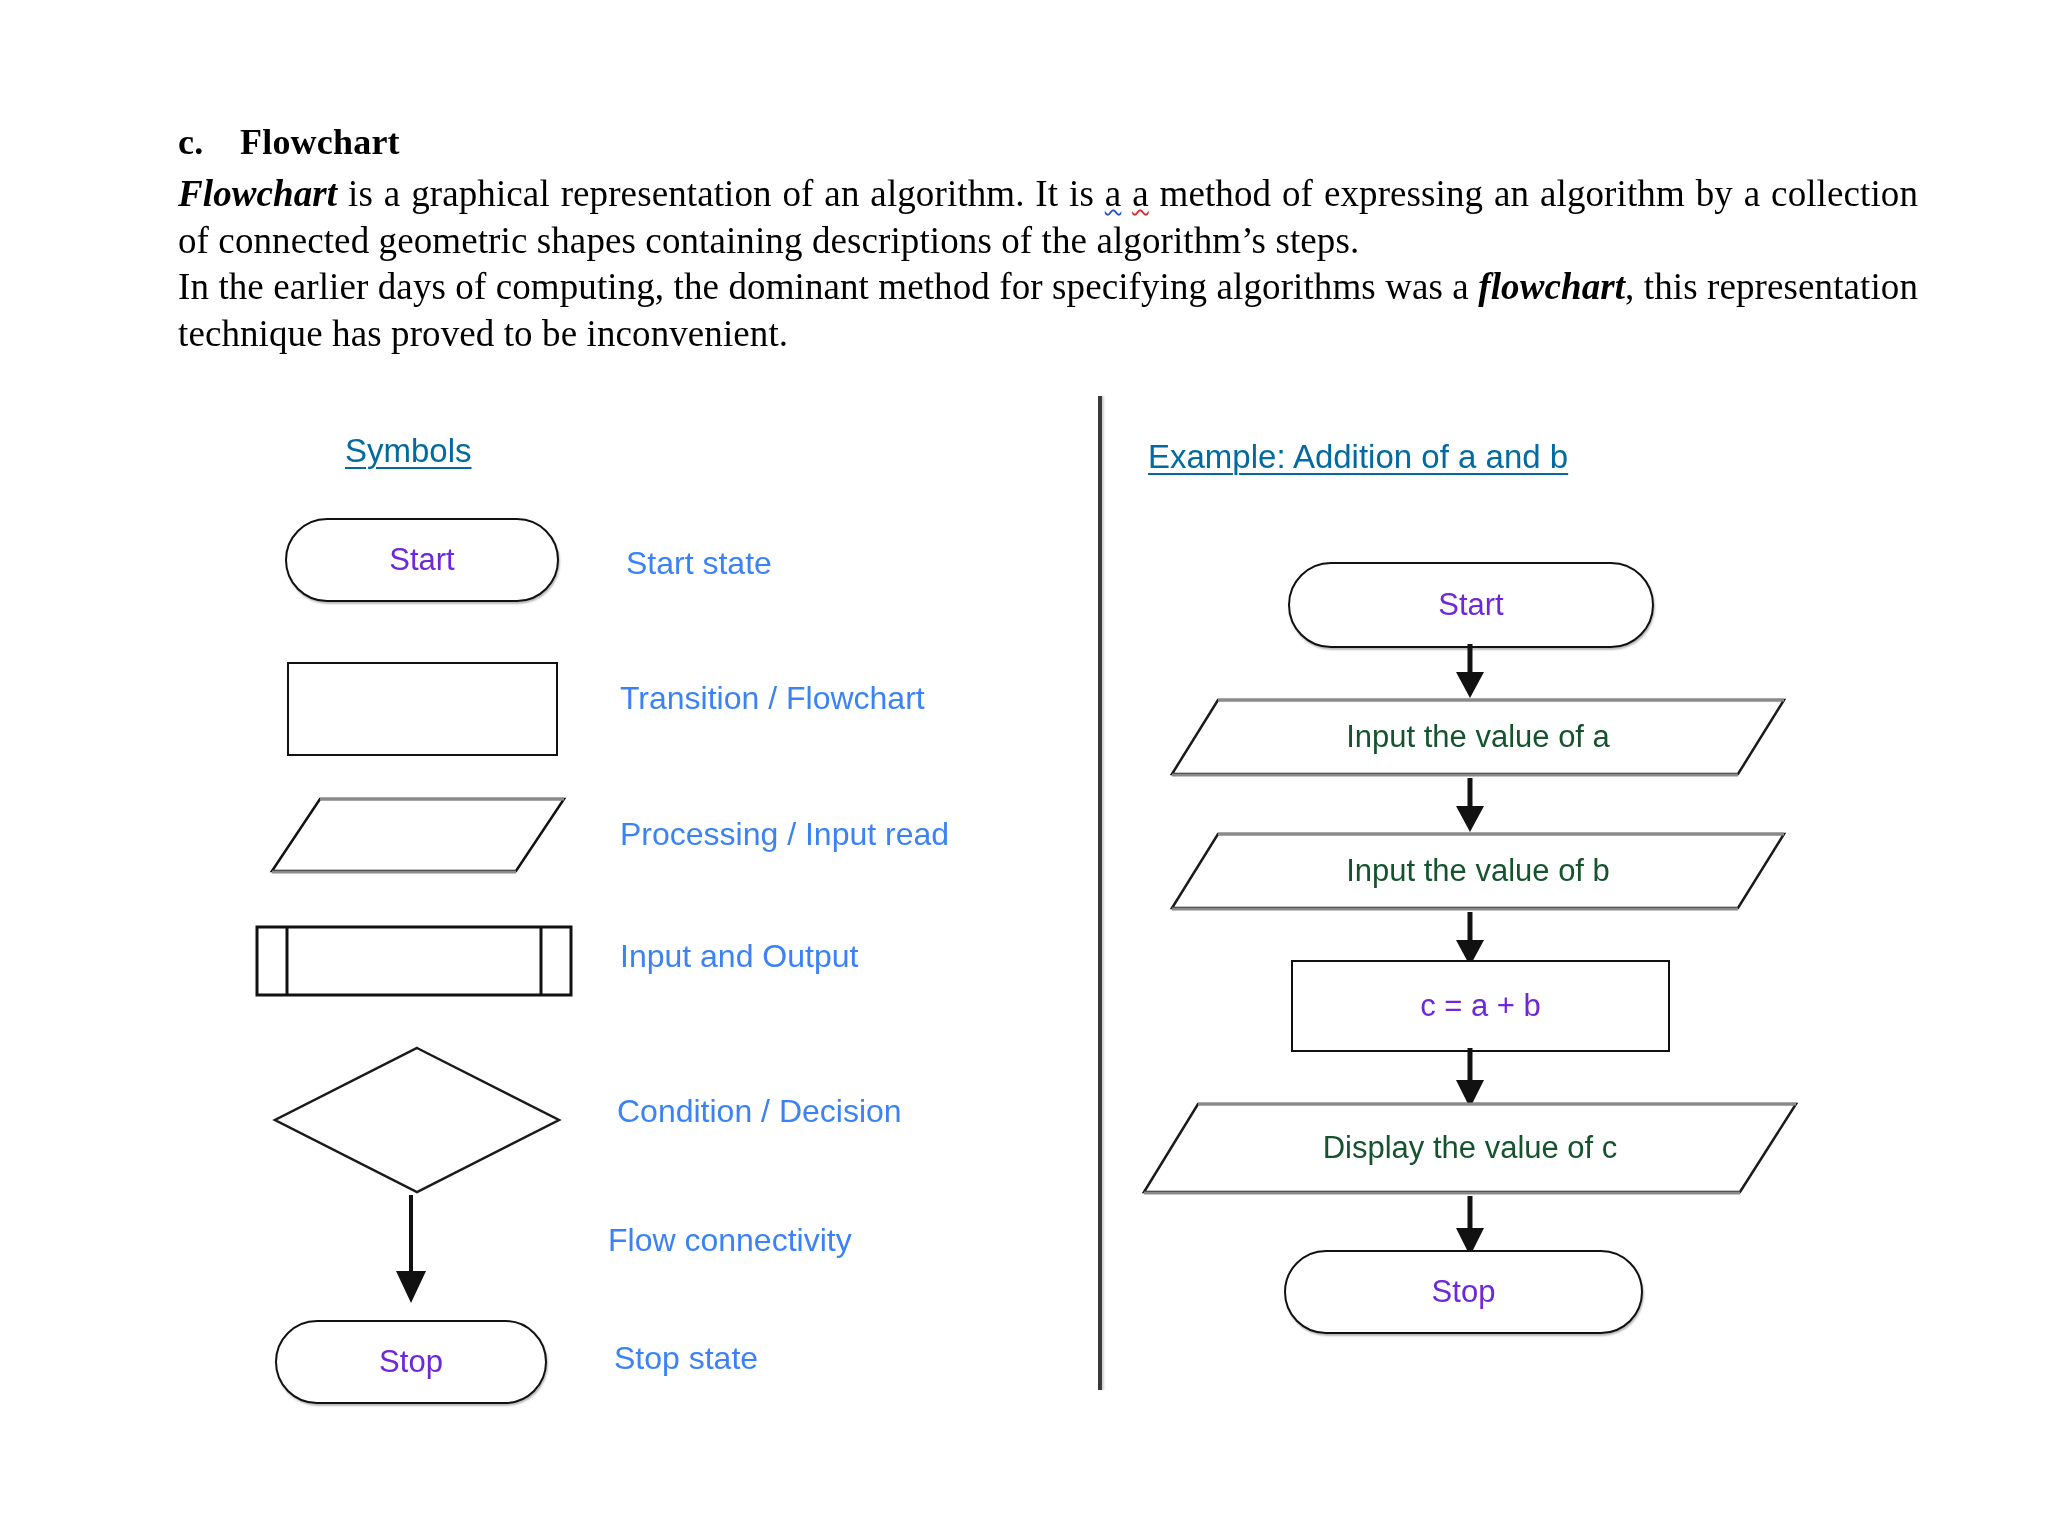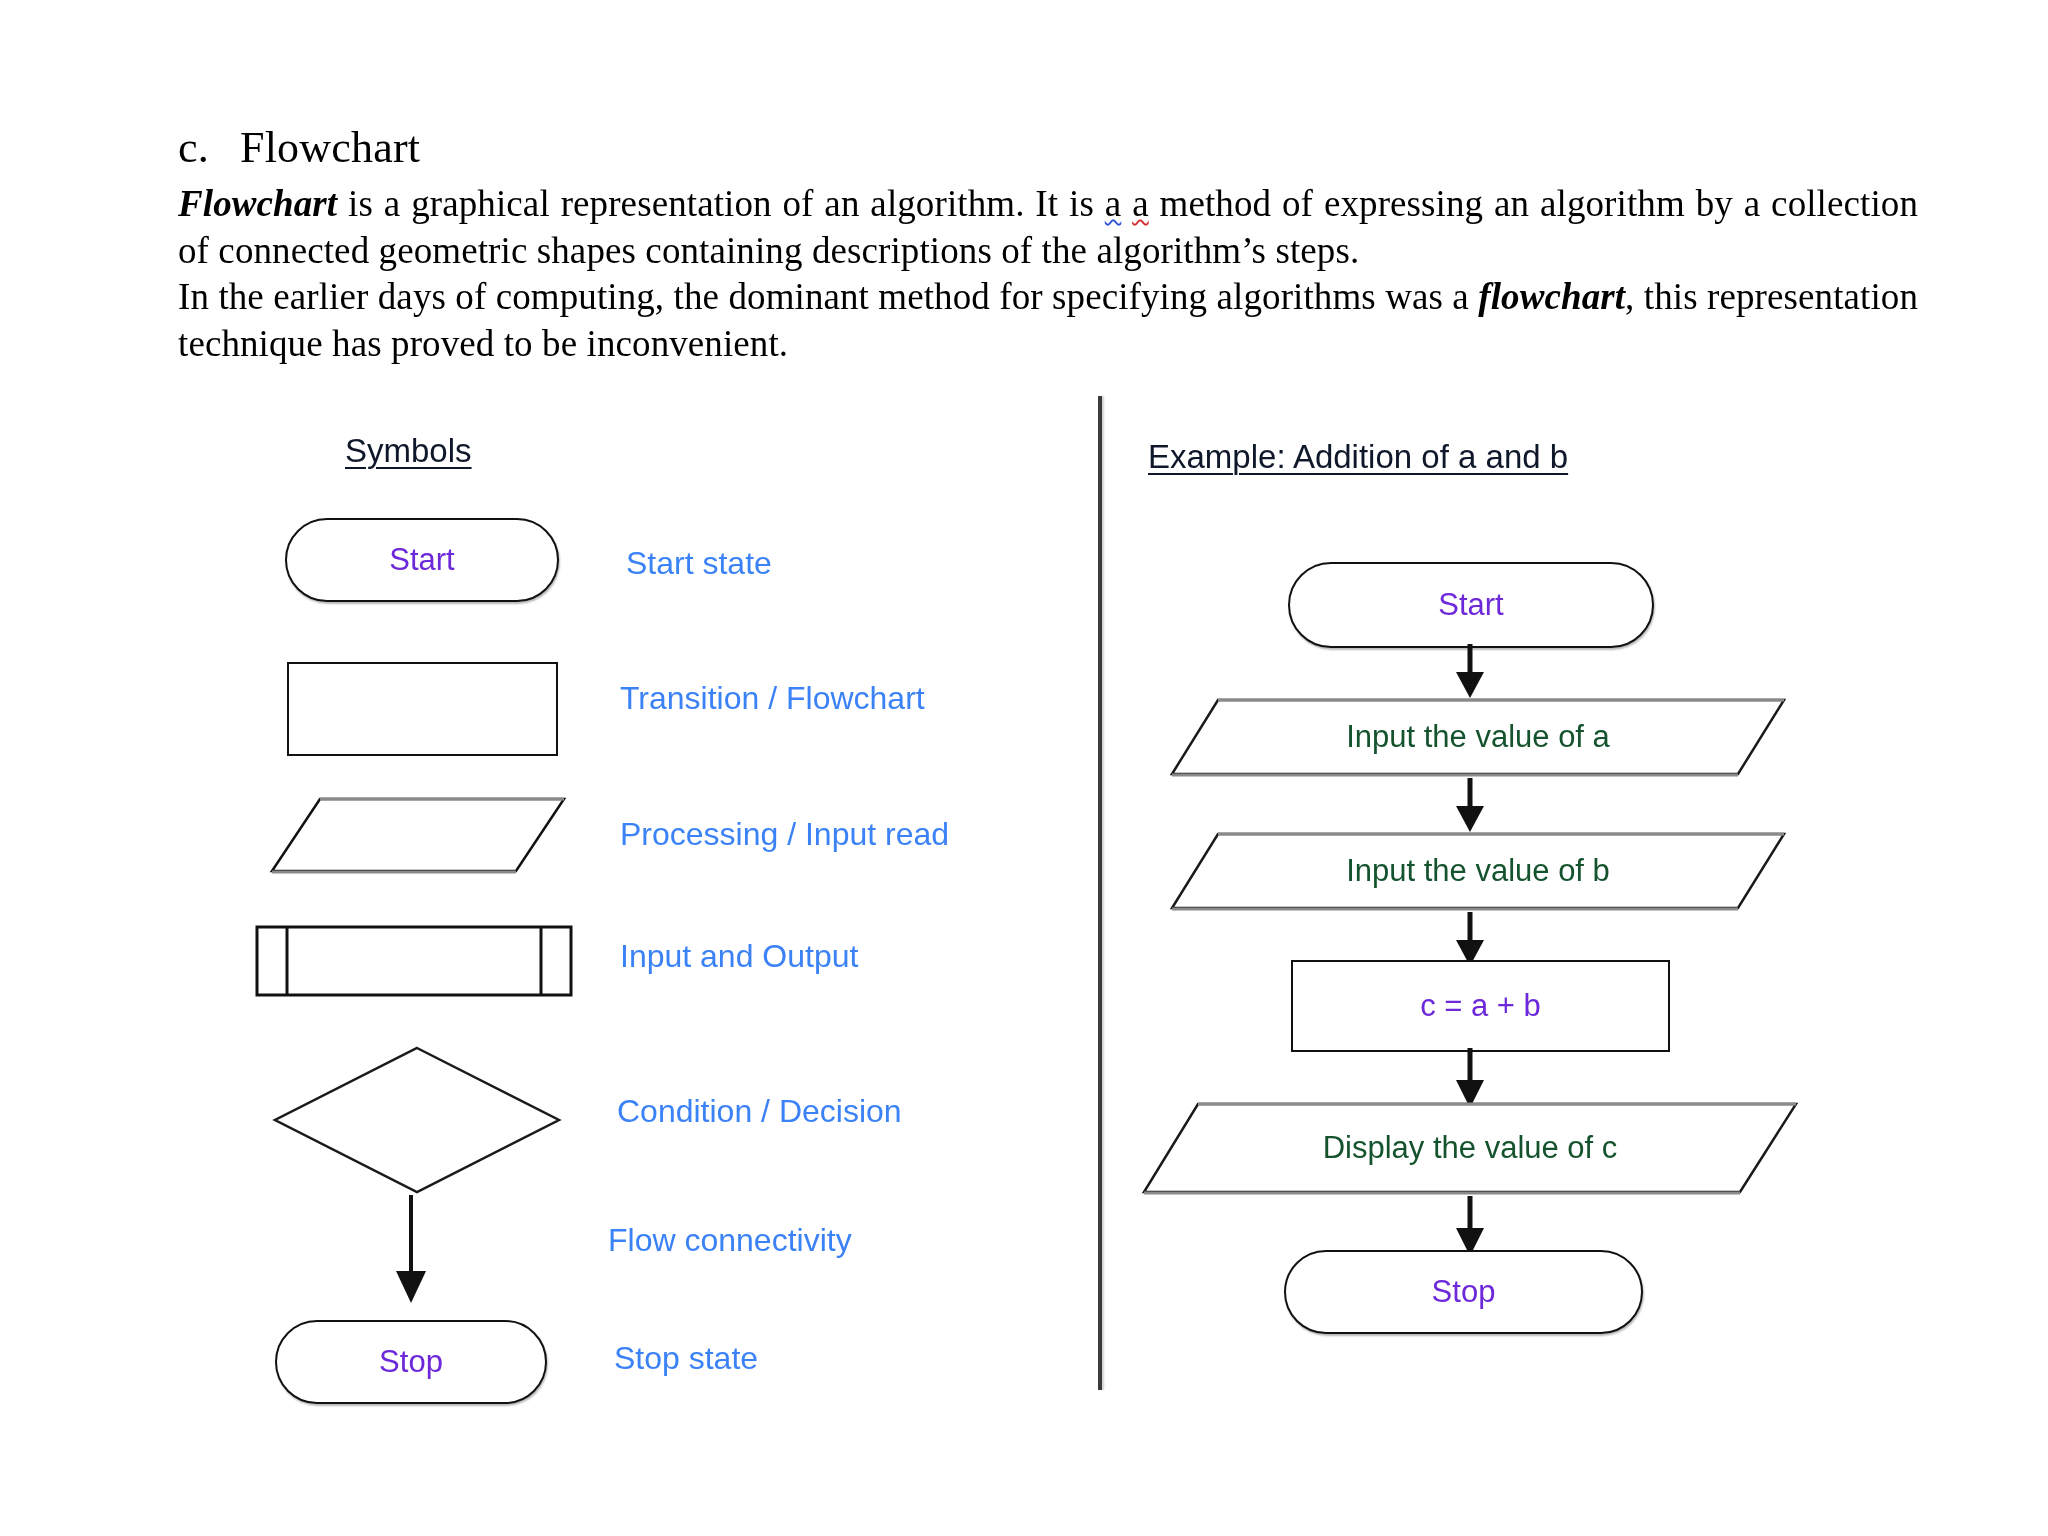--- a/index.html
+++ b/index.html
@@ -19,22 +19,22 @@
 
   
   .textblock {
     position: absolute;
     left: 178px;
     top: 120px;
     width: 1740px;
   }
   .heading {
     font-family: "Liberation Serif", serif;
-    font-weight: normal;
-    font-size: 44px;
+    font-weight: bold;
+    font-size: 36px;
     line-height: 1.25;
     margin: 0 0 6px 0;
     letter-spacing: 0.2px;
   }
   .heading .marker { display: inline-block; width: 62px; }
   .para {
     font-family: "Liberation Serif", serif;
     font-size: 37px;
     line-height: 1.26;
     margin: 0 0 14px 0;
@@ -68,21 +68,21 @@
     height: 994px;
     background: #3a3a3a;
     box-shadow: 2px 0 2px rgba(0,0,0,0.18);
   }
 
   
   .col-head {
     position: absolute;
     font-family: "Liberation Sans", sans-serif;
     font-size: 33px;
-    color: #0f172a;
+    color: #0369a1;
     text-decoration: underline;
     text-underline-offset: 5px;
     text-decoration-thickness: 2px;
     white-space: nowrap;
   }
   #symbols-head { left: 345px; top: 432px; }
   #example-head { left: 1148px; top: 432px; margin-top: 6px; }
   .sym-label {
     position: absolute;
     font-family: "Liberation Sans", sans-serif;

